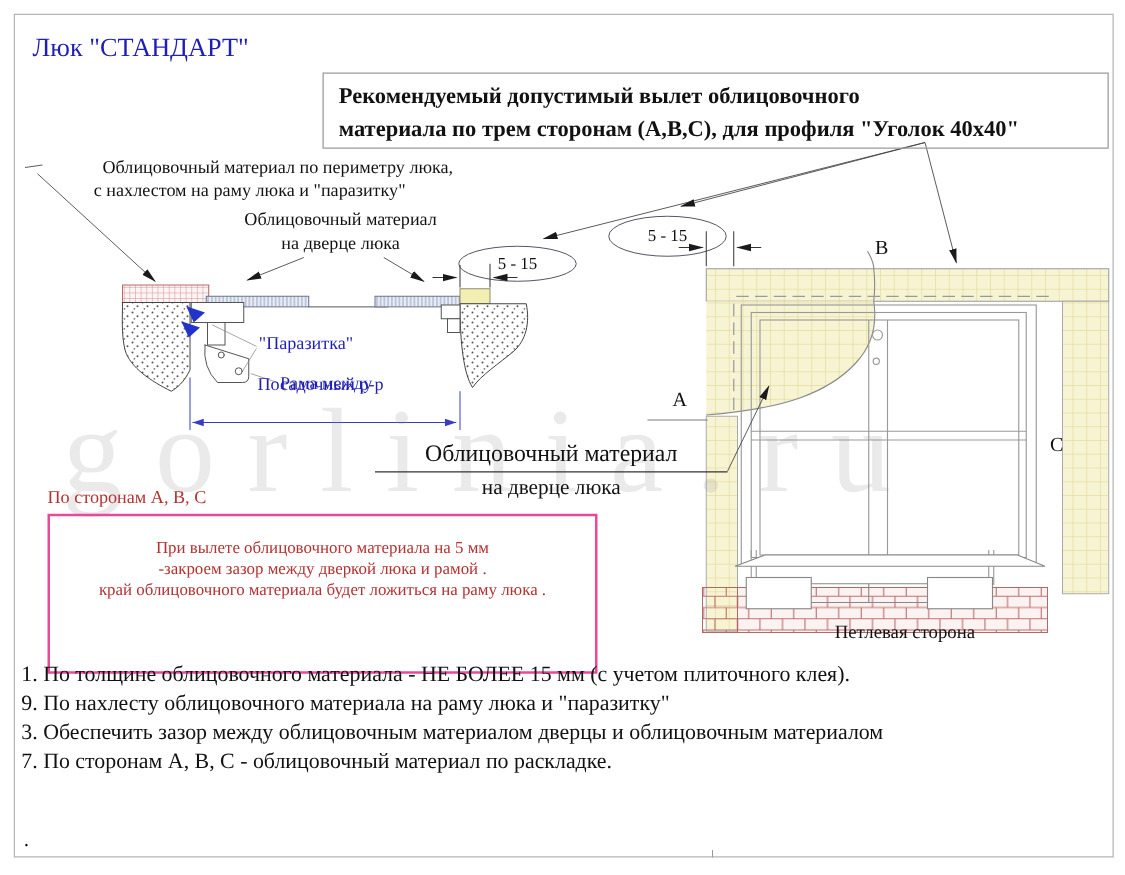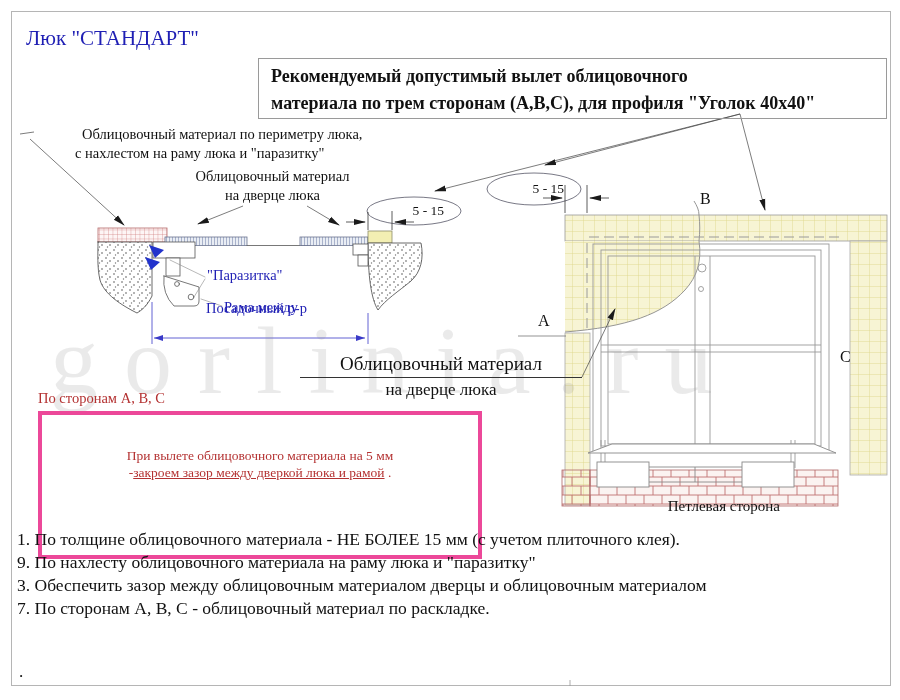--- a/index.html
+++ b/index.html
@@ -13,36 +13,36 @@
   .pre{white-space:pre-line;}
   #title{left:26px;top:26px;font-size:21px;color:#1f1fb4;}
   #callout-box{left:258px;top:58px;width:615px;height:55px;border:1px solid #9a9a9a;
                font-size:18px;line-height:27px;padding:4px 0 0 12px;font-weight:bold;}
   #lbl-perimeter{left:33px;top:125px;font-size:14.5px;line-height:19px;text-indent:7px;margin-left:42px;}
   #lbl-door-small{left:160px;top:167px;width:225px;text-align:center;font-size:14.5px;line-height:19px;}
   .blue{color:#1f1fb4;}
   #lbl-parasitka{left:207px;top:267px;font-size:14.5px;}
   #lbl-frame{left:224px;top:299px;font-size:14.5px;}
   #lbl-mount{left:206px;top:300px;font-size:14.5px;}
-  .dim{font-size:13.5px;text-align:right;width:60px;}
+  .dim{font-size:13.5px;text-align:center;width:60px;}
   #dim-left{left:384px;top:203px;}
   #dim-center{left:504px;top:181px;}
   .sideletter{font-size:16px;}
   #side-a{left:538px;top:312px;}
   #side-b{left:700px;top:190px;}
   #side-c{left:840px;top:348px;}
   #lbl-door-big1{left:300px;top:353px;width:282px;text-align:center;font-size:19px;
                  border-bottom:1px solid #333;padding-bottom:2px;}
   #lbl-door-big2{left:300px;top:380px;width:282px;text-align:center;font-size:17px;}
   #lbl-hinge-side{left:640px;top:498px;width:140px;text-align:right;font-size:15px;}
   .red{color:#b43232;}
   #red-heading{left:38px;top:390px;font-size:14.5px;}
-  #red-box{left:38px;top:411px;width:436px;height:108px;border:4px solid #ec4899;
-           font-size:13.5px;line-height:17px;text-align:center;padding-top:32px;}
-  .u{text-decoration:underline;}
+  #red-box{left:38px;top:411px;width:436px;height:108px;border:2px solid #ec4899;
+           font-size:13.5px;line-height:17px;text-align:center;padding-top:16px;}
+  .u{}
   #requirements{left:17px;top:528px;font-size:17.5px;line-height:23px;width:875px;}
   #trailing-dot{left:19px;top:662px;font-size:17px;}
   #svg-root{display:block;}
 </style>
 </head>
 <body>
 
 <div class="abs" id="page-border"></div>
 
 <svg id="svg-root" class="abs" width="900" height="700" viewBox="0 0 900 700">
@@ -219,20 +219,21 @@
 <div class="abs txt" id="lbl-door-big1">Облицовочный материал</div>
 <div class="abs txt" id="lbl-door-big2">на дверце люка</div>
 
 <div class="abs txt" id="lbl-hinge-side">Петлевая сторона</div>
 
 <div class="abs txt red" id="red-heading">По сторонам А, В, С</div>
 
 <div class="abs txt red" id="red-box">
   <div>При вылете облицовочного материала  на 5 мм</div>
   <div><span>-</span><span class="u">закроем зазор между дверкой люка и рамой</span><span> .</span></div>
+  <div><span class="u">край облицовочного материала будет ложиться на раму люка</span><span> .</span></div>
 </div>
 
 <div class="abs txt" id="requirements">
   <div>1. По толщине облицовочного материала - НЕ БОЛЕЕ 15 мм (с учетом плиточного клея).</div>
   <div>9. По нахлесту облицовочного материала на раму люка и "паразитку"</div>
   <div>3. Обеспечить зазор между облицовочным материалом дверцы и облицовочным материалом</div>
   <div>7. По сторонам А, В, С - облицовочный материал по раскладке.</div>
 </div>
 
 <div class="abs txt" id="trailing-dot">.</div>

